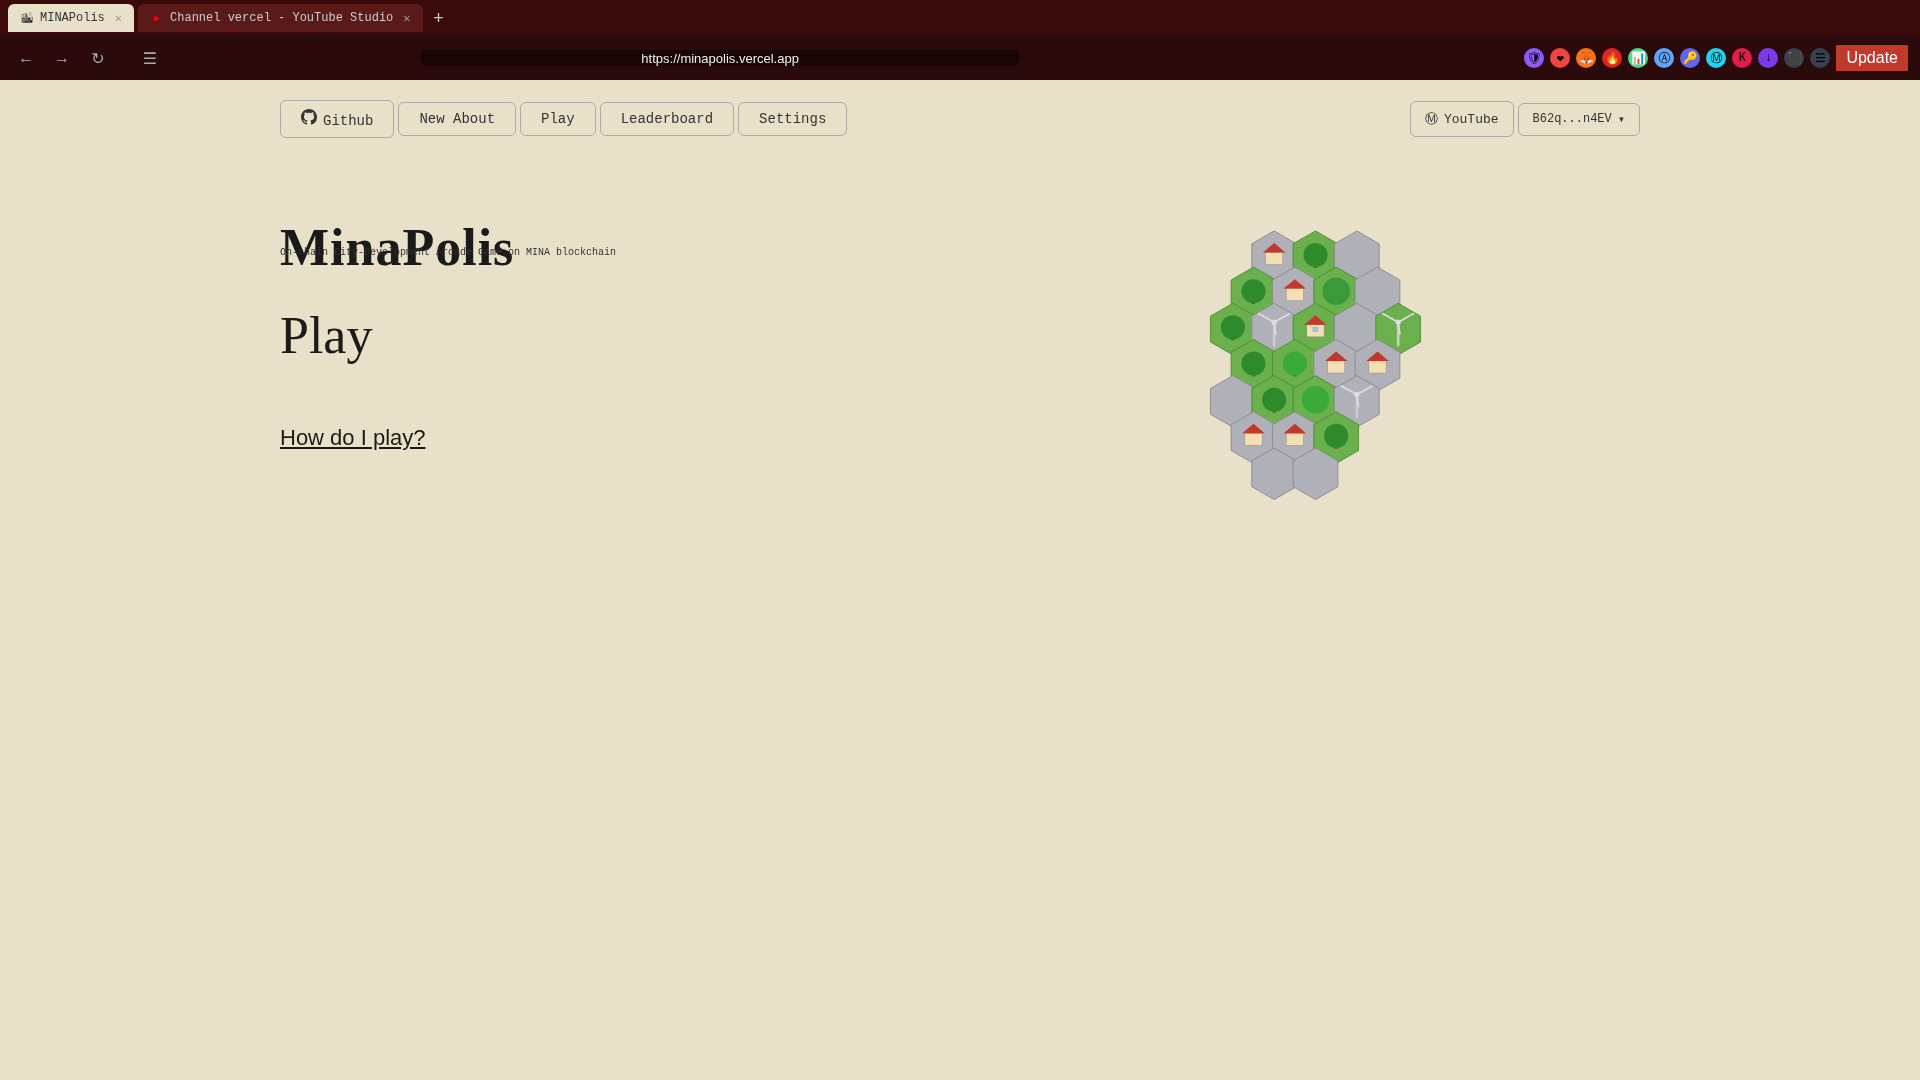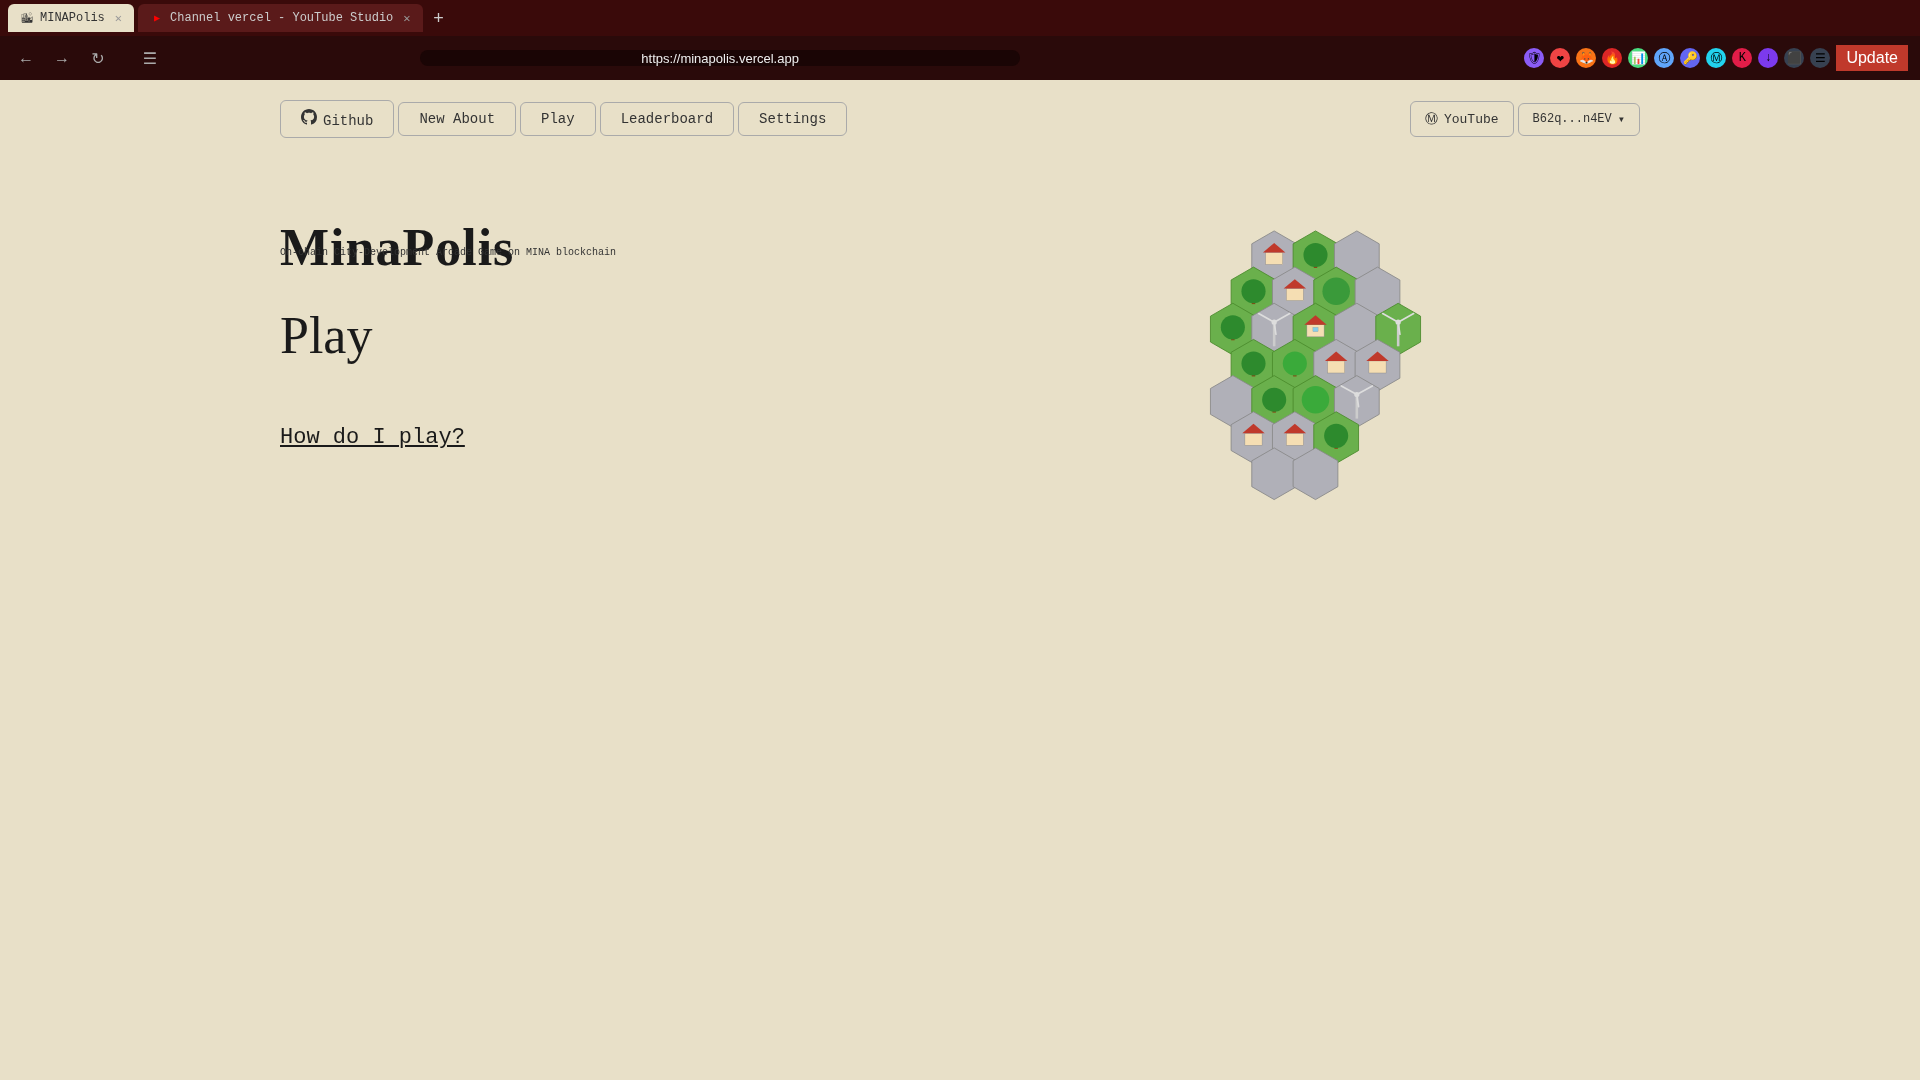--- a/index.html
+++ b/index.html
@@ -241,21 +241,21 @@
     .play-link {
       font-family: 'Comic Sans MS', 'Chalkboard SE', cursive;
       font-size: 52px;
       color: #1a1a1a;
       cursor: pointer;
       display: inline-block;
       margin-top: 8px;
     }
 
     .how-to-play-link {
-      font-family: Liberation Mono, monospace;
+      font-family: Liberation Sans, sans-serif;
       font-size: 22px;
       color: #1a1a1a;
       text-decoration: underline;
       cursor: pointer;
       display: inline-block;
       margin-top: 20px;
     }
 
     
     .right-section {

